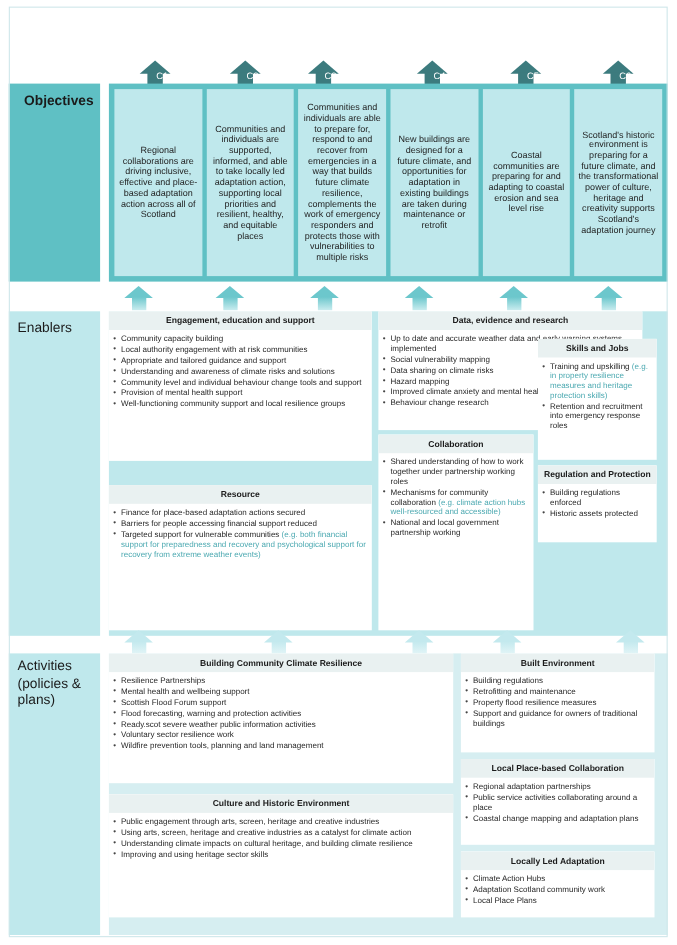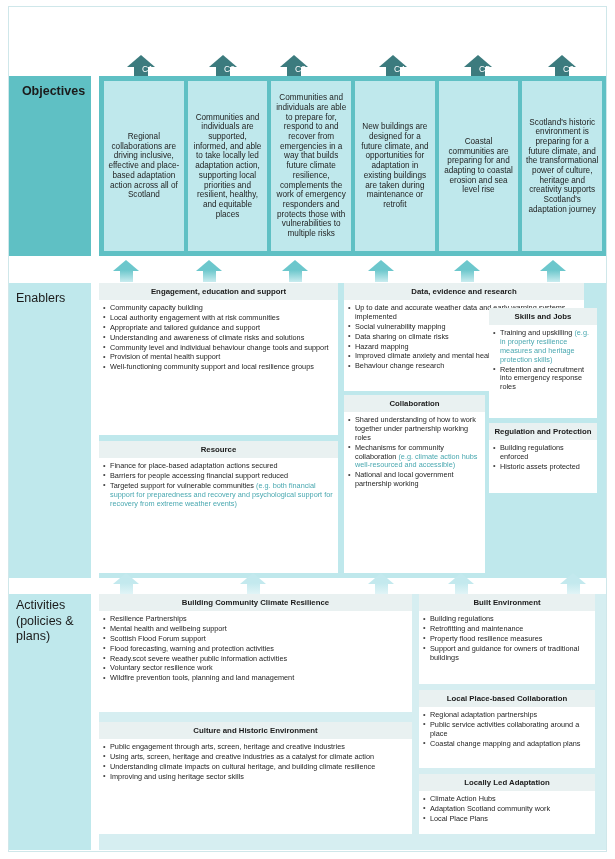--- a/index.html
+++ b/index.html
@@ -205,21 +205,21 @@
       </div>
       <div class="uparrow" style="left: 540px; top: 260px;">
         <div class="head"></div>
         <div class="stem"></div>
       </div>
     </div>
 
   <div class="enablers-row">
     <div class="band-label-light">Enablers</div>
     <div class="enablers-panel" id="enablers-panel">
-        <div class="en-col" style="left: 0px; top: 0px; width: 239px; height: 152px;">
+        <div class="en-col" style="left: 0px; top: 0px; width: 239px; height: 136px;">
           <div class="card" style="height: 100%;">
             <div class="card-title">Engagement, education and support</div>
             <ul>
               <li><span>Community capacity building</span></li>
               <li><span>Local authority engagement with at risk communities</span></li>
               <li><span>Appropriate and tailored guidance and support</span></li>
               <li><span>Understanding and awareness of climate risks and solutions</span></li>
               <li><span>Community  level and individual behaviour change tools and support</span></li>
               <li><span>Provision of mental health support</span></li>
               <li><span>Well-functioning community support and local resilience groups</span></li>

